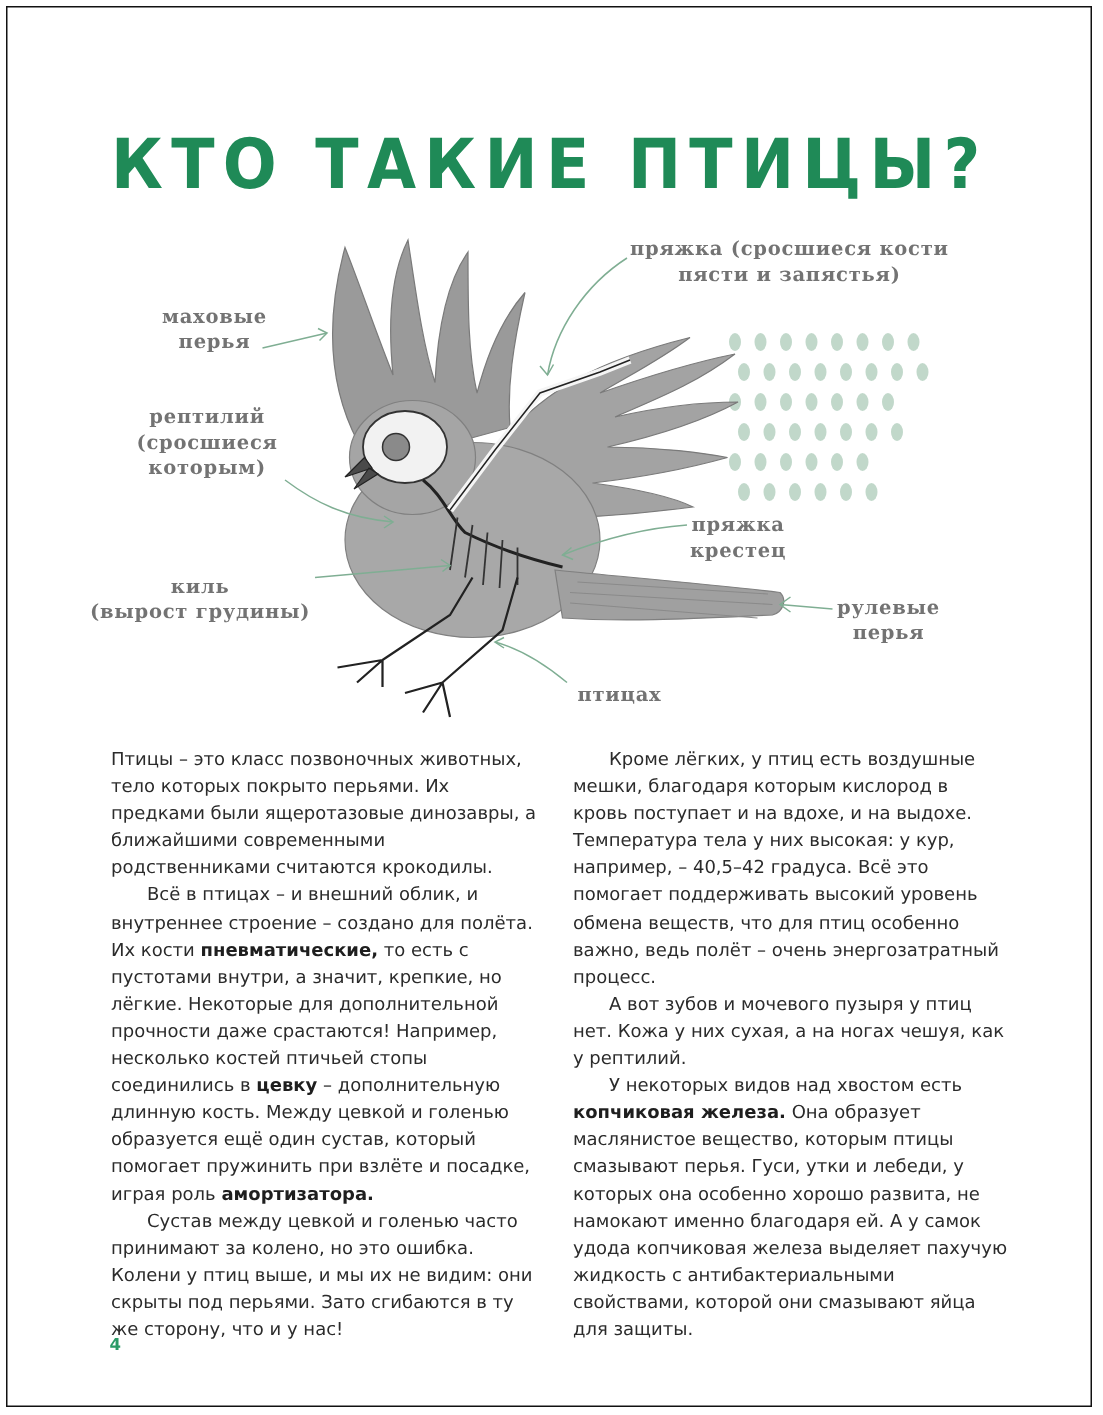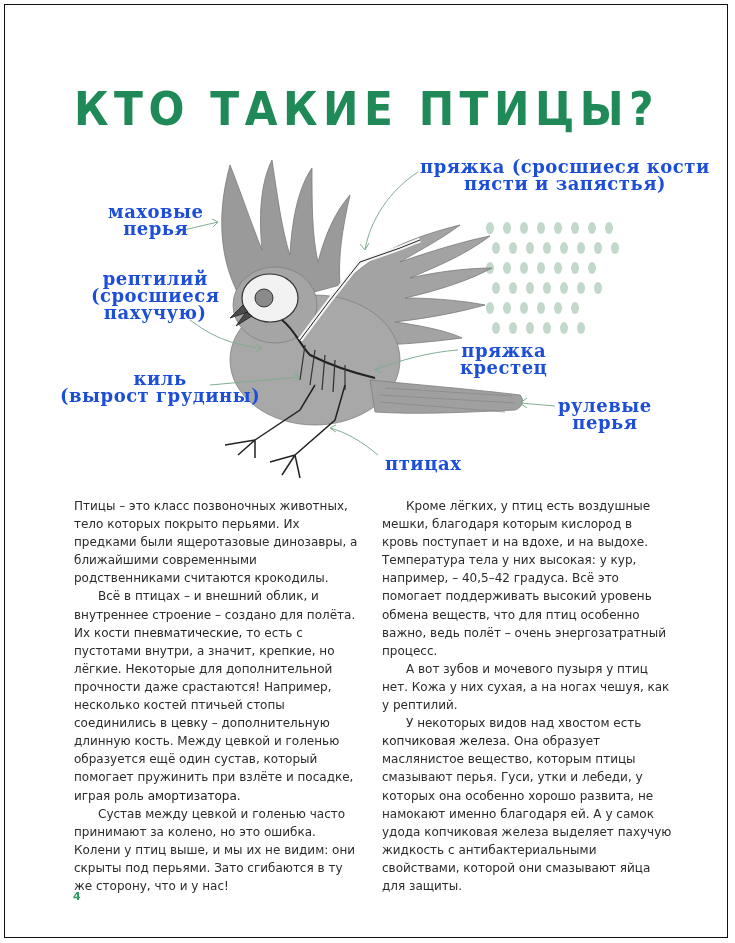--- a/index.html
+++ b/index.html
@@ -1,24 +1,24 @@
 <!DOCTYPE html>
 <html><head>
 <meta charset="utf-8">
 <style>
   html, body { margin: 0; padding: 0; background: #ffffff; }
   body { width: 735px; height: 943px; position: relative; overflow: hidden; font-family: "DejaVu Sans", sans-serif; }
   .page-frame { position: absolute; left: 4px; top: 4px; width: 724px; height: 934px; border: 1.5px solid #111; box-sizing: border-box; }
   .title { position: absolute; left: 74px; top: 82px; font-family: "DejaVu Sans", sans-serif; font-weight: bold; font-size: 46px; letter-spacing: 6px; color: #1f8a57; white-space: nowrap; transform: scaleX(0.92); transform-origin: left top; }
   .illustration { position: absolute; left: 0; top: 0; width: 735px; height: 495px; }
-  .label { position: absolute; font-family: "DejaVu Serif", serif; font-weight: bold; font-size: 18px; color: #1d4ed8; text-align: center; line-height: 17px; letter-spacing: 0.5px; white-space: nowrap; }
+  .label { position: absolute; font-family: "DejaVu Serif", serif; font-weight: bold; font-size: 13px; color: #737373; text-align: center; line-height: 17px; letter-spacing: 0.5px; white-space: nowrap; }
   .col { position: absolute; top: 497px; width: 290px; font-family: "DejaVu Sans", sans-serif; font-size: 12px; line-height: 18.1px; color: #2b2b2b; }
   .col p { margin: 0; }
   .col p.indent { text-indent: 24px; }
-  .col b { font-weight: normal; color: #1e1e1e; margin-top: 36px; }
+  .col b { font-weight: bold; color: #1e1e1e; margin-top: 36px; }
   .col-left { left: 74px; }
   .col-right { left: 382px; }
   .page-number { position: absolute; left: 73px; top: 890px; font-family: "DejaVu Sans", sans-serif; font-weight: bold; font-size: 11px; color: #2a9a66; }
 </style>
 </head>
 <body>
 
 <div class="page-frame"></div>
 
 <h1 class="title" style="margin:0;">КТО ТАКИЕ ПТИЦЫ?</h1>
@@ -128,27 +128,27 @@
   <div>маховые</div>
   <div>перья</div>
 </div>
 <div class="label" style="left:420px; top:158px;">
   <div>пряжка (сросшиеся кости</div>
   <div>пясти и запястья)</div>
 </div>
 <div class="label" style="left:91px; top:270px;">
   <div>рептилий</div>
   <div>(сросшиеся</div>
-  <div>пахучую)</div>
+  <div>которым)</div>
 </div>
 <div class="label" style="left:460px; top:342px;">
   <div>пряжка</div>
   <div>крестец</div>
 </div>
-<div class="label" style="left:60px; top:370px;">
+<div class="label" style="left:60px; top:383px;">
   <div>киль</div>
   <div>(вырост грудины)</div>
 </div>
 <div class="label" style="left:558px; top:397px;">
   <div>рулевые</div>
   <div>перья</div>
 </div>
 <div class="label" style="left:385px; top:455px;">
   <div>птицах</div>
 </div>

